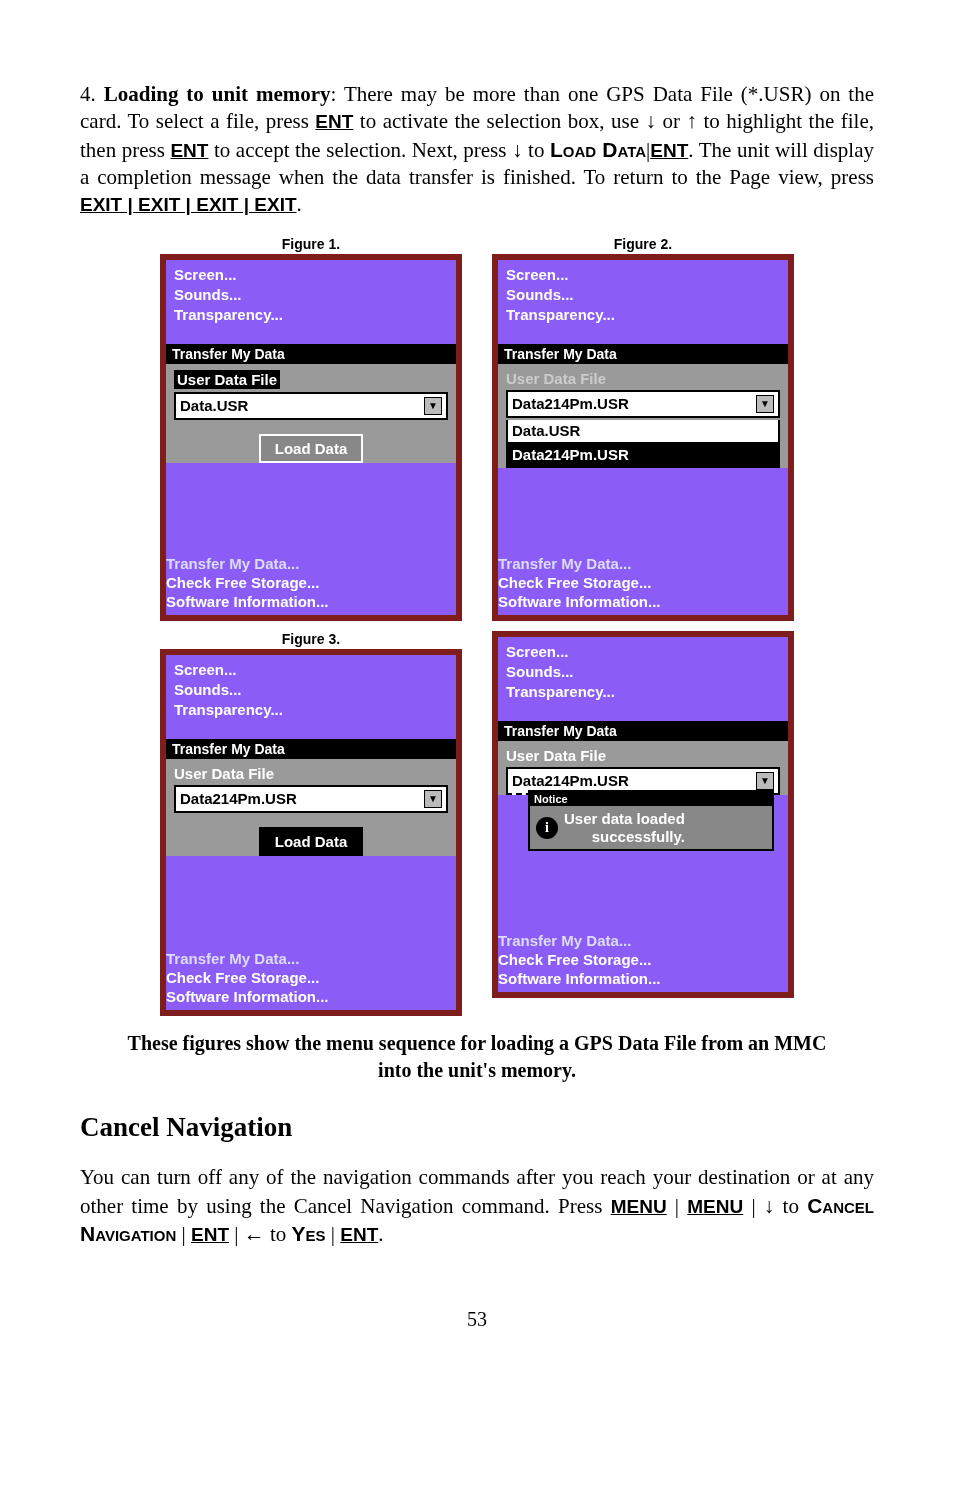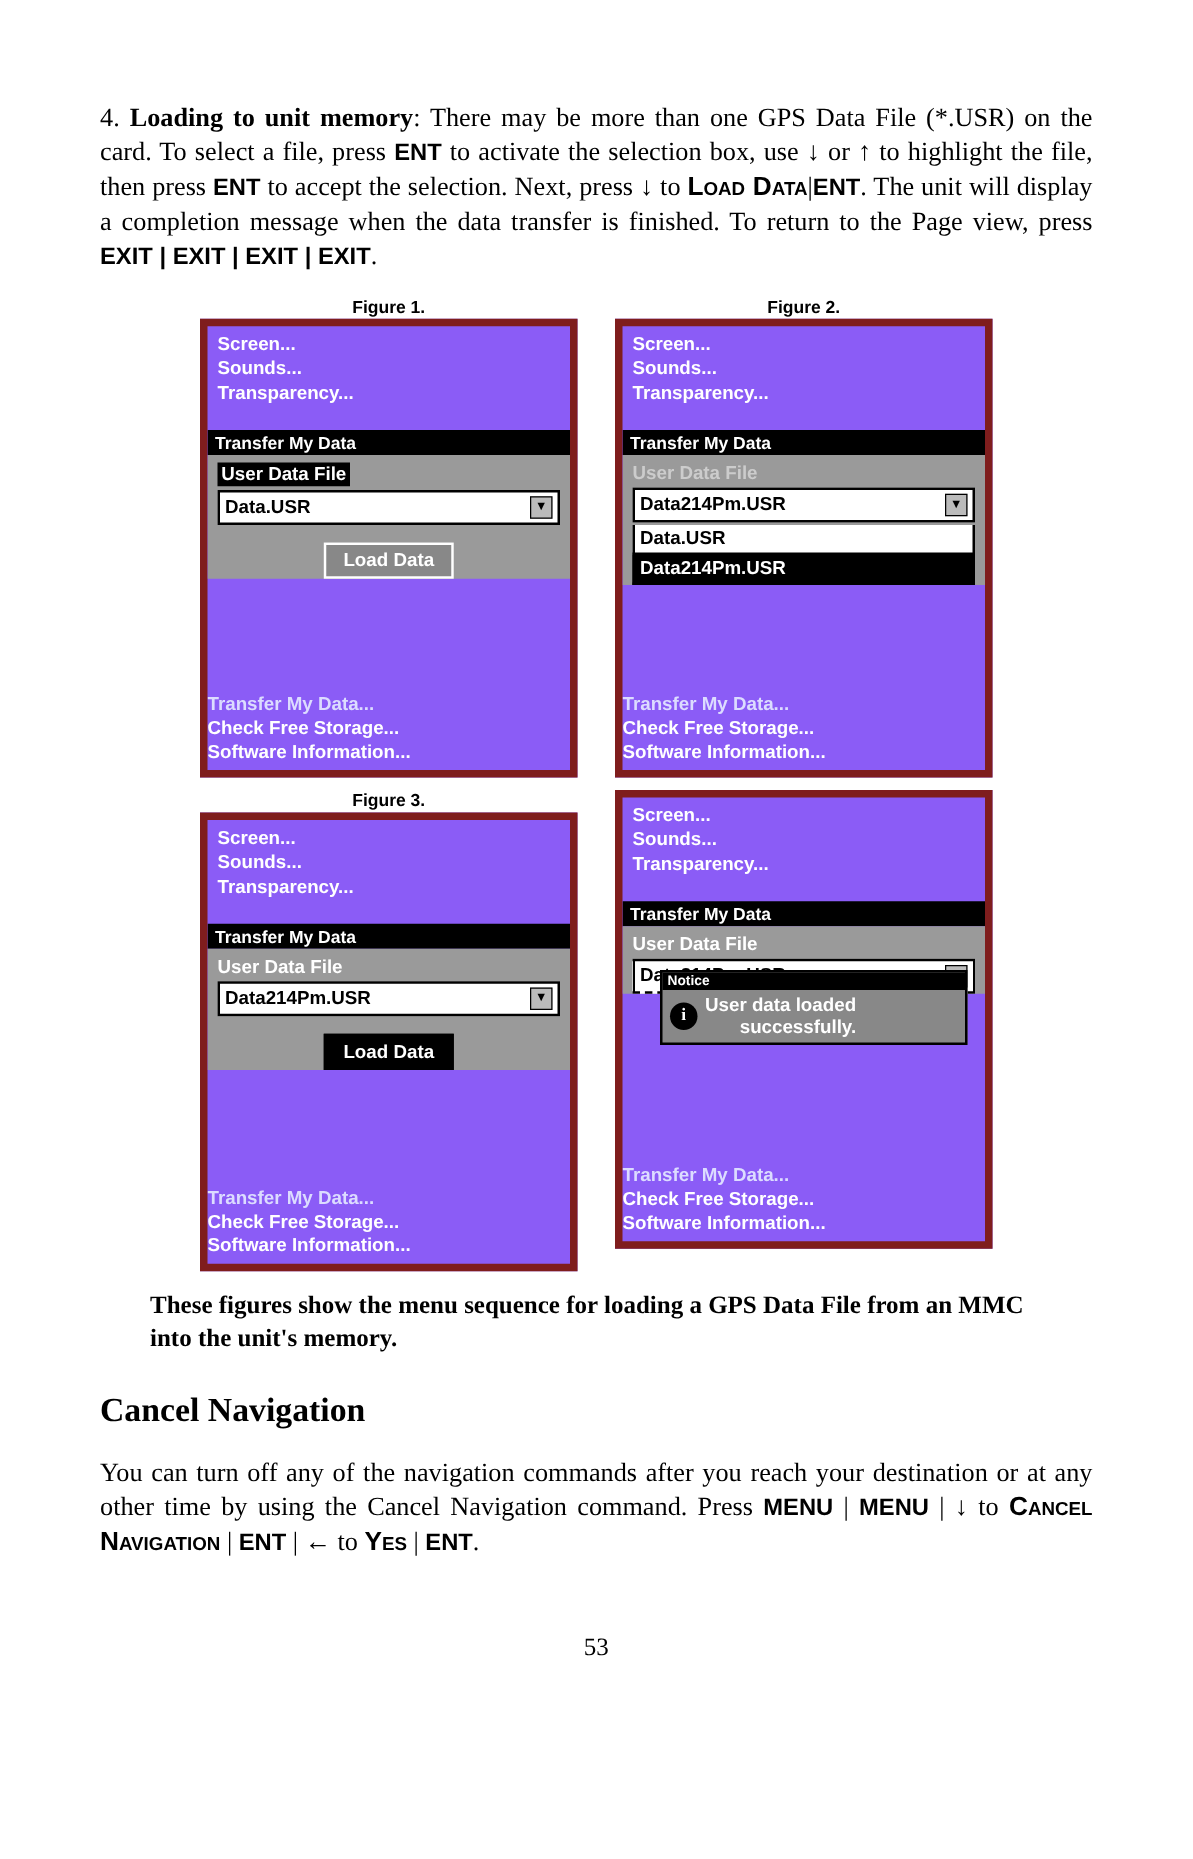--- a/index.html
+++ b/index.html
@@ -12,21 +12,21 @@
     box-sizing: border-box;
   }
   .body-text {
     font-size: 21px;
     line-height: 1.3;
     text-align: justify;
     margin-bottom: 18px;
   }
   .bold { font-weight: bold; }
   .sc { font-variant: small-caps; font-weight: bold; }
-  .keycap { font-weight: bold; font-family: Arial, sans-serif; text-transform: uppercase; font-size: 19px; }
+  .keycap { font-weight: bold; font-family: Arial, sans-serif; text-transform: uppercase; font-size: 19px; text-decoration: underline; }
   .figures {
     display: grid;
     grid-template-columns: 1fr 1fr;
     gap: 10px 30px;
     margin: 10px 80px 14px;
   }
   .fig-label {
     text-align: center;
     font-family: Arial, sans-serif;
     font-weight: bold;
@@ -105,20 +105,21 @@
     border: 2px solid #000;
   }
   .notice-title { background: #000; color: #fff; font-size: 11px; font-weight: bold; padding: 1px 4px; }
   .notice-body { display: flex; align-items: center; gap: 6px; padding: 4px 6px; }
   .info-icon {
     width: 22px; height: 22px; background: #000; border-radius: 50%;
     display: flex; align-items: center; justify-content: center;
     color: #fff; font-weight: bold; font-family: Georgia, serif; font-size: 14px;
   }
   .caption {
+    text-align: center;
     font-weight: bold;
     font-size: 20px;
     margin: 6px 40px 28px;
     line-height: 1.35;
   }
   h2.sec {
     font-family: Georgia, serif;
     font-weight: bold;
     font-size: 27px;
     margin: 0 0 4px;
@@ -222,21 +223,21 @@
         <div>Transparency...</div>
       </div>
       <div class="popup-title">Transfer My Data</div>
       <div class="popup-body">
         <div class="field-label">User Data File</div>
         <div class="combo" style="border-bottom-style:dashed;">
           <span>Data214Pm.USR</span>
           <span class="arrow">▼</span>
         </div>
       </div>
-      <div class="notice" style="top:138px;">
+      <div class="notice" style="top:153px;">
         <div class="notice-title">Notice</div>
         <div class="notice-body">
           <div class="info-icon">i</div>
           <div style="font-weight:bold;line-height:1.15;text-align:right;">
             <div>User data loaded</div>
             <div>successfully.</div>
           </div>
         </div>
       </div>
       <div class="menu-bottom">

